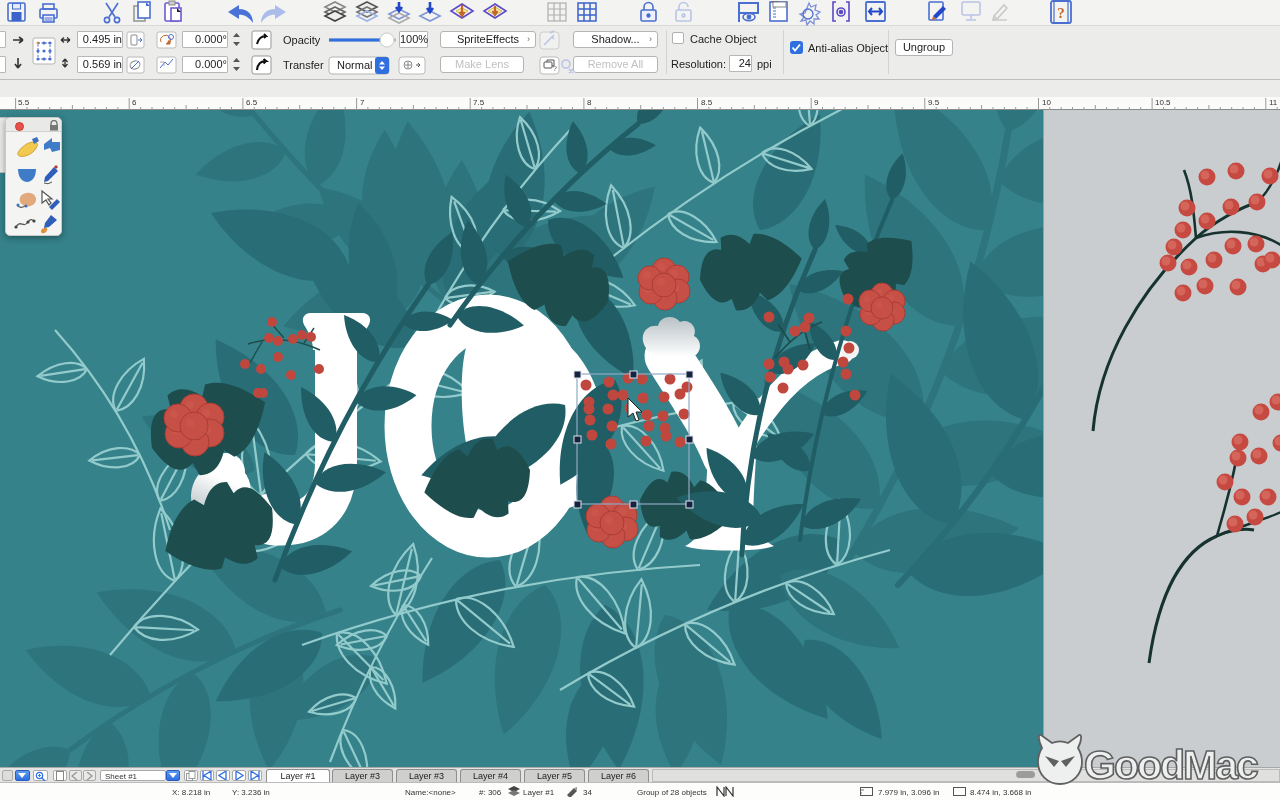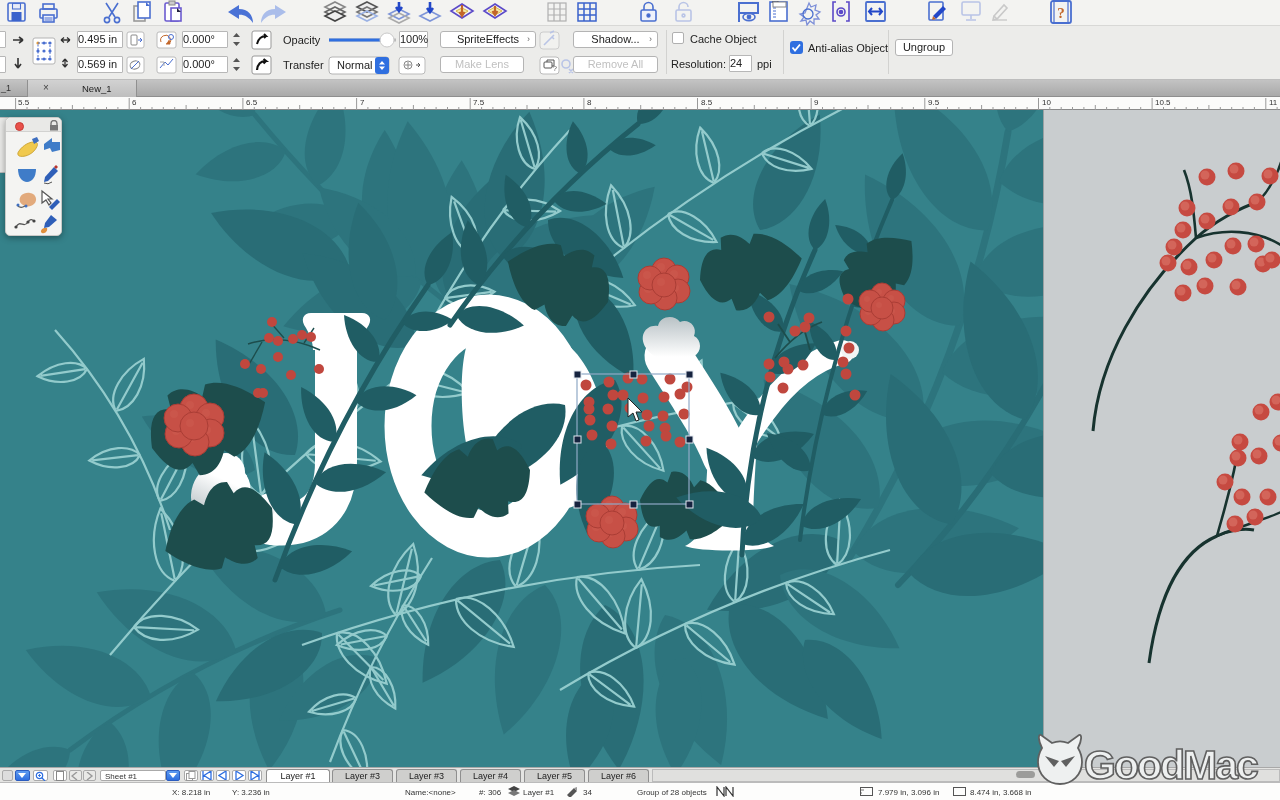--- a/index.html
+++ b/index.html
@@ -1,20 +1,20 @@
 <!DOCTYPE html>
 <html><head><meta charset="utf-8"><style>
 *{margin:0;padding:0;box-sizing:border-box}
 html,body{width:1280px;height:800px;overflow:hidden;font-family:"Liberation Sans",sans-serif}
 #app{position:relative;width:1280px;height:800px;background:#ececea}
 .abs{position:absolute}
 
 #tb1{left:0;top:0;width:1280px;height:26px;background:#f3f3f1;border-bottom:1px solid #d8d8d6}
 #tb2{left:0;top:26px;width:1280px;height:54px;background:#ececea;border-bottom:1px solid #bdbdbd;font-size:11px;color:#222}
-.inp{position:absolute;height:17px;background:#fff;border:1px solid #b7b7b7;border-radius:1px;font-size:11px;color:#222;text-align:left;line-height:15px}
+.inp{position:absolute;height:17px;background:#fff;border:1px solid #b7b7b7;border-radius:1px;font-size:11px;color:#222;text-align:right;line-height:15px}
 .btn{position:absolute;height:17px;background:#fff;border:1px solid #b4b4b4;border-radius:3px;font-size:11px;color:#222;text-align:center;line-height:15px}
 .btn.dis{color:#c0c0c0}
 .lbl{position:absolute;font-size:11px;color:#222}
 
 #tabbar{left:0;top:80px;width:1280px;height:17px;background:linear-gradient(#c3c3c3,#a9a9a9);border-bottom:1px solid #8e8e8e}
 #tabact{position:absolute;left:27px;top:0;width:110px;height:17px;background:linear-gradient(#d2d2d2,#bebebe);border-left:1px solid #909090;border-right:1px solid #909090}
 
 #ruler{left:0;top:97px;width:1280px;height:13px;background:#fbfbfa;border-bottom:1px solid #8a8a8a}
 .rnum{position:absolute;top:1px;font-size:8px;color:#333}
 
@@ -288,26 +288,20 @@
  <div style="position:absolute;left:783px;top:4px;width:1px;height:44px;background:#d2d2d0"></div>
  <div style="position:absolute;left:790px;top:15px;width:13px;height:13px;background:#2f6fe0;border-radius:3px"></div>
  <svg width="11" height="10" style="position:absolute;left:791px;top:17px">
         <path d="M1.5,4.5 L4,7.5 L9,1.5" stroke="#fff" stroke-width="1.8" fill="none"></path>
       </svg>
  <div class="lbl" style="left:808px;top:16px">Anti-alias Object</div>
  <div style="position:absolute;left:888px;top:4px;width:1px;height:44px;background:#d2d2d0"></div>
  <div class="btn" style="left:895px;top:13px;width:58px">Ungroup</div>
 </div>
 
-<div class="abs" id="tabbar">
- <div style="position:absolute;left:1px;top:3px;font-size:9px;color:#333">_1</div>
- <div id="tabact"></div>
- <div style="position:absolute;left:43px;top:2px;font-size:10px;color:#444;z-index:2">×</div>
- <div style="position:absolute;left:82px;top:3px;font-size:9.5px;color:#222;z-index:2">New_1</div>
-</div>
 
 <div class="abs" id="ruler"><svg width="1280" height="13">
 <g stroke="#999" stroke-width="1">
           <line x1="15.6" y1="0" x2="15.6" y2="12"></line>
           <line x1="27.0" y1="9" x2="27.0" y2="12"></line>
           <line x1="38.3" y1="9" x2="38.3" y2="12"></line>
           <line x1="49.7" y1="9" x2="49.7" y2="12"></line>
           <line x1="61.1" y1="9" x2="61.1" y2="12"></line>
           <line x1="72.4" y1="7" x2="72.4" y2="12"></line>
           <line x1="83.8" y1="9" x2="83.8" y2="12"></line>

